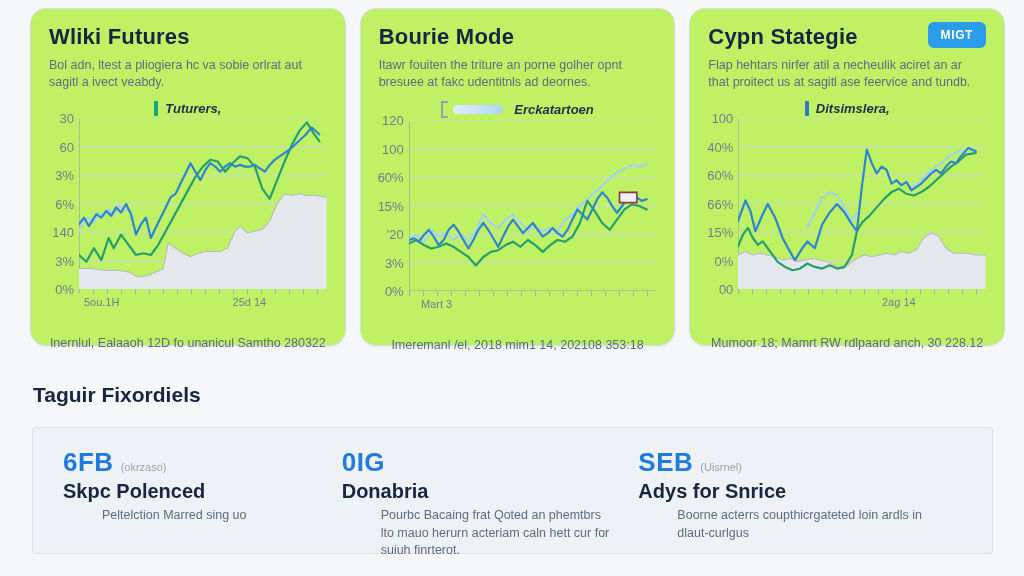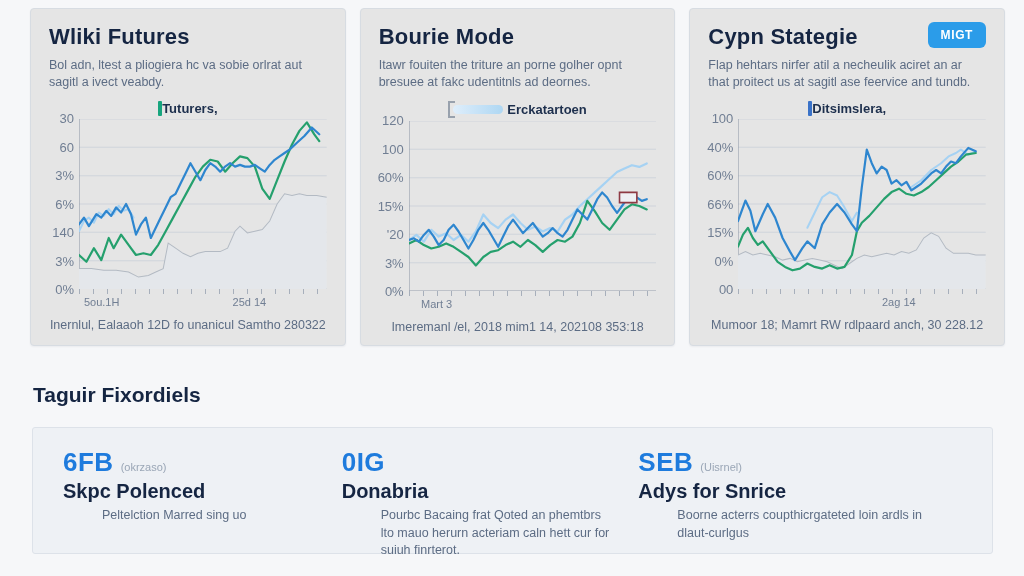--- a/index.html
+++ b/index.html
@@ -7,53 +7,53 @@
   body {
     width:1024px; height:576px; overflow:hidden; position:relative;
     background:#f6f7f9;
     font-family:"Liberation Sans", sans-serif;
     -webkit-font-smoothing:antialiased;
   }
 
   
   .cards { position:absolute; left:30px; right:19px; top:8px; display:flex; gap:14px; }
   .card {
-    flex:1; background:#e5e5e5; border:1px solid #d7dce2; border-radius:4px;
+    flex:1; background:#bef264; border:1px solid #d7dce2; border-radius:16px;
     box-shadow:0 1px 2px rgba(16,24,40,.05);
     padding:13px 18px 10px; height:338px;
   }
   .card-head { display:flex; justify-content:space-between; align-items:flex-start; }
   .card h2 { margin:2px 0 7px; font-size:22px; color:#152542; letter-spacing:.2px; }
   .sub { font-size:12.5px; line-height:1.38; color:#5c6c84; min-height:37px; }
   .btn {
     background:#2b9ce9; color:#fff; font-size:12px; font-weight:bold;
     padding:6px 13px; border:none; border-radius:6px; letter-spacing:.6px;
     font-family:"Liberation Sans", sans-serif; cursor:pointer;
   }
 
-  .legend { display:flex; align-items:center; justify-content:center; gap:0;
-            margin:7px 0 3px; font-size:13px; font-weight:600; color:#1d2f4d; }
+  .legend { display:flex; align-items:center; justify-content:center; gap:7px;
+            margin:7px 0 3px; font-size:13px; font-weight:600; color:#1d2f4d;font-style:italic; }
   .lbar { width:4px; height:15px; border-radius:1px; display:inline-block; background:#888; }
   .lg-bracket { width:7px; height:17px; display:inline-block;
             border-left:2px solid #98a1ad; border-top:2px solid #98a1ad; border-bottom:2px solid #98a1ad; }
   .lg-pill { width:50px; height:9px; border-radius:5px; display:inline-block; margin:0 4px 0 -2px;
             background:linear-gradient(90deg,#dfeefb,#aed7f3); }
 
   .chart { display:flex; margin-top:3px; }
   .yticks { width:30px; height:182px; display:flex; flex-direction:column; justify-content:space-between;
             align-items:flex-end; padding-right:5px; font-size:13px; color:#707e93;
             transform:translateY(-6px); }
   .yticks span { line-height:11px; }
   .plotwrap { flex:1; position:relative; }
   .plotwrap svg { display:block; width:100%; height:170px; }
   .ticks { height:5px;
            background:repeating-linear-gradient(90deg,#a7afbb 0,#a7afbb 1px,transparent 1px,transparent 14px); }
   .xlabels { position:relative; height:15px; font-size:11px; color:#707e93; }
   .xl { position:absolute; top:2px; white-space:nowrap; }
-  .caption { text-align:center; font-size:12.5px; color:#5c6c84; margin-top:9px; }
+  .caption { text-align:center; font-size:12.5px; color:#5c6c84; margin-top:27px; }
 
   
   .section-heading { position:absolute; left:33px; top:383px; margin:0; font-size:21px; color:#152542; }
   .panel {
     position:absolute; left:32px; right:31px; top:427px; height:127px;
     background:#eef1f5; border:1px solid #dde2e9; border-radius:3px;
     display:flex; padding:21px 30px 18px;
   }
   .pcol { padding-right:26px; }
   .pcol.c1 { width:31%; }

